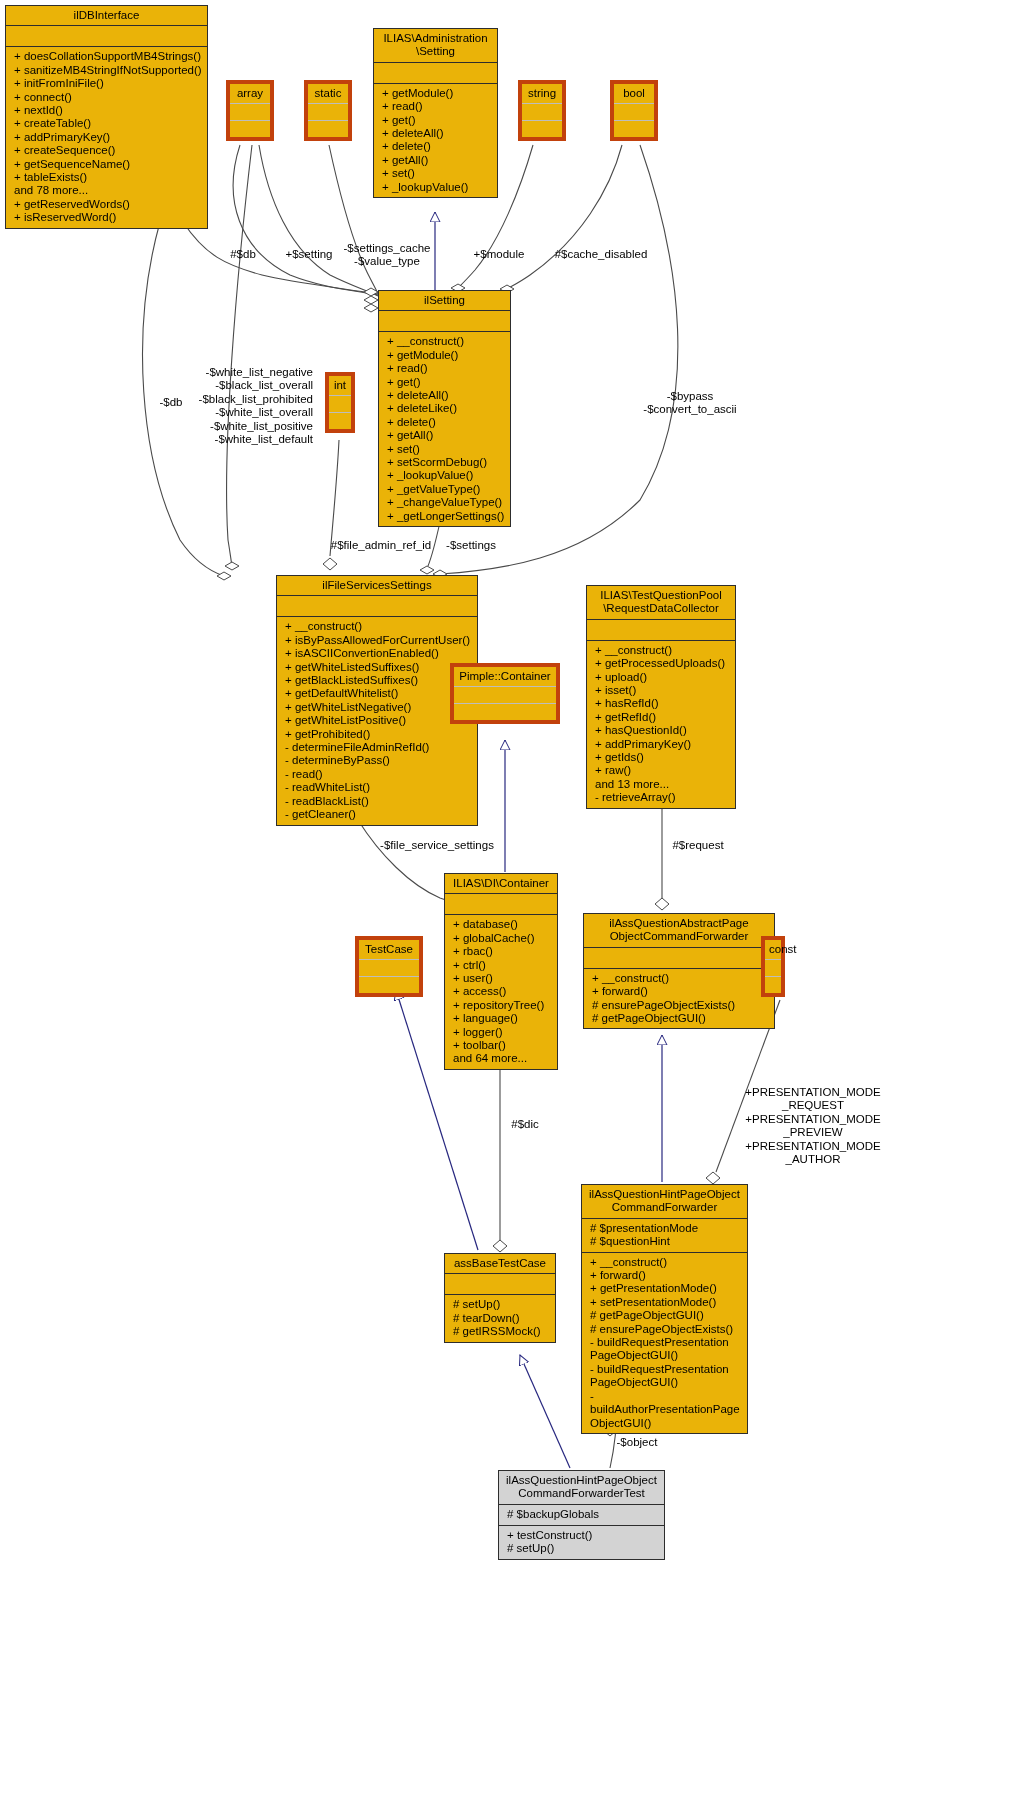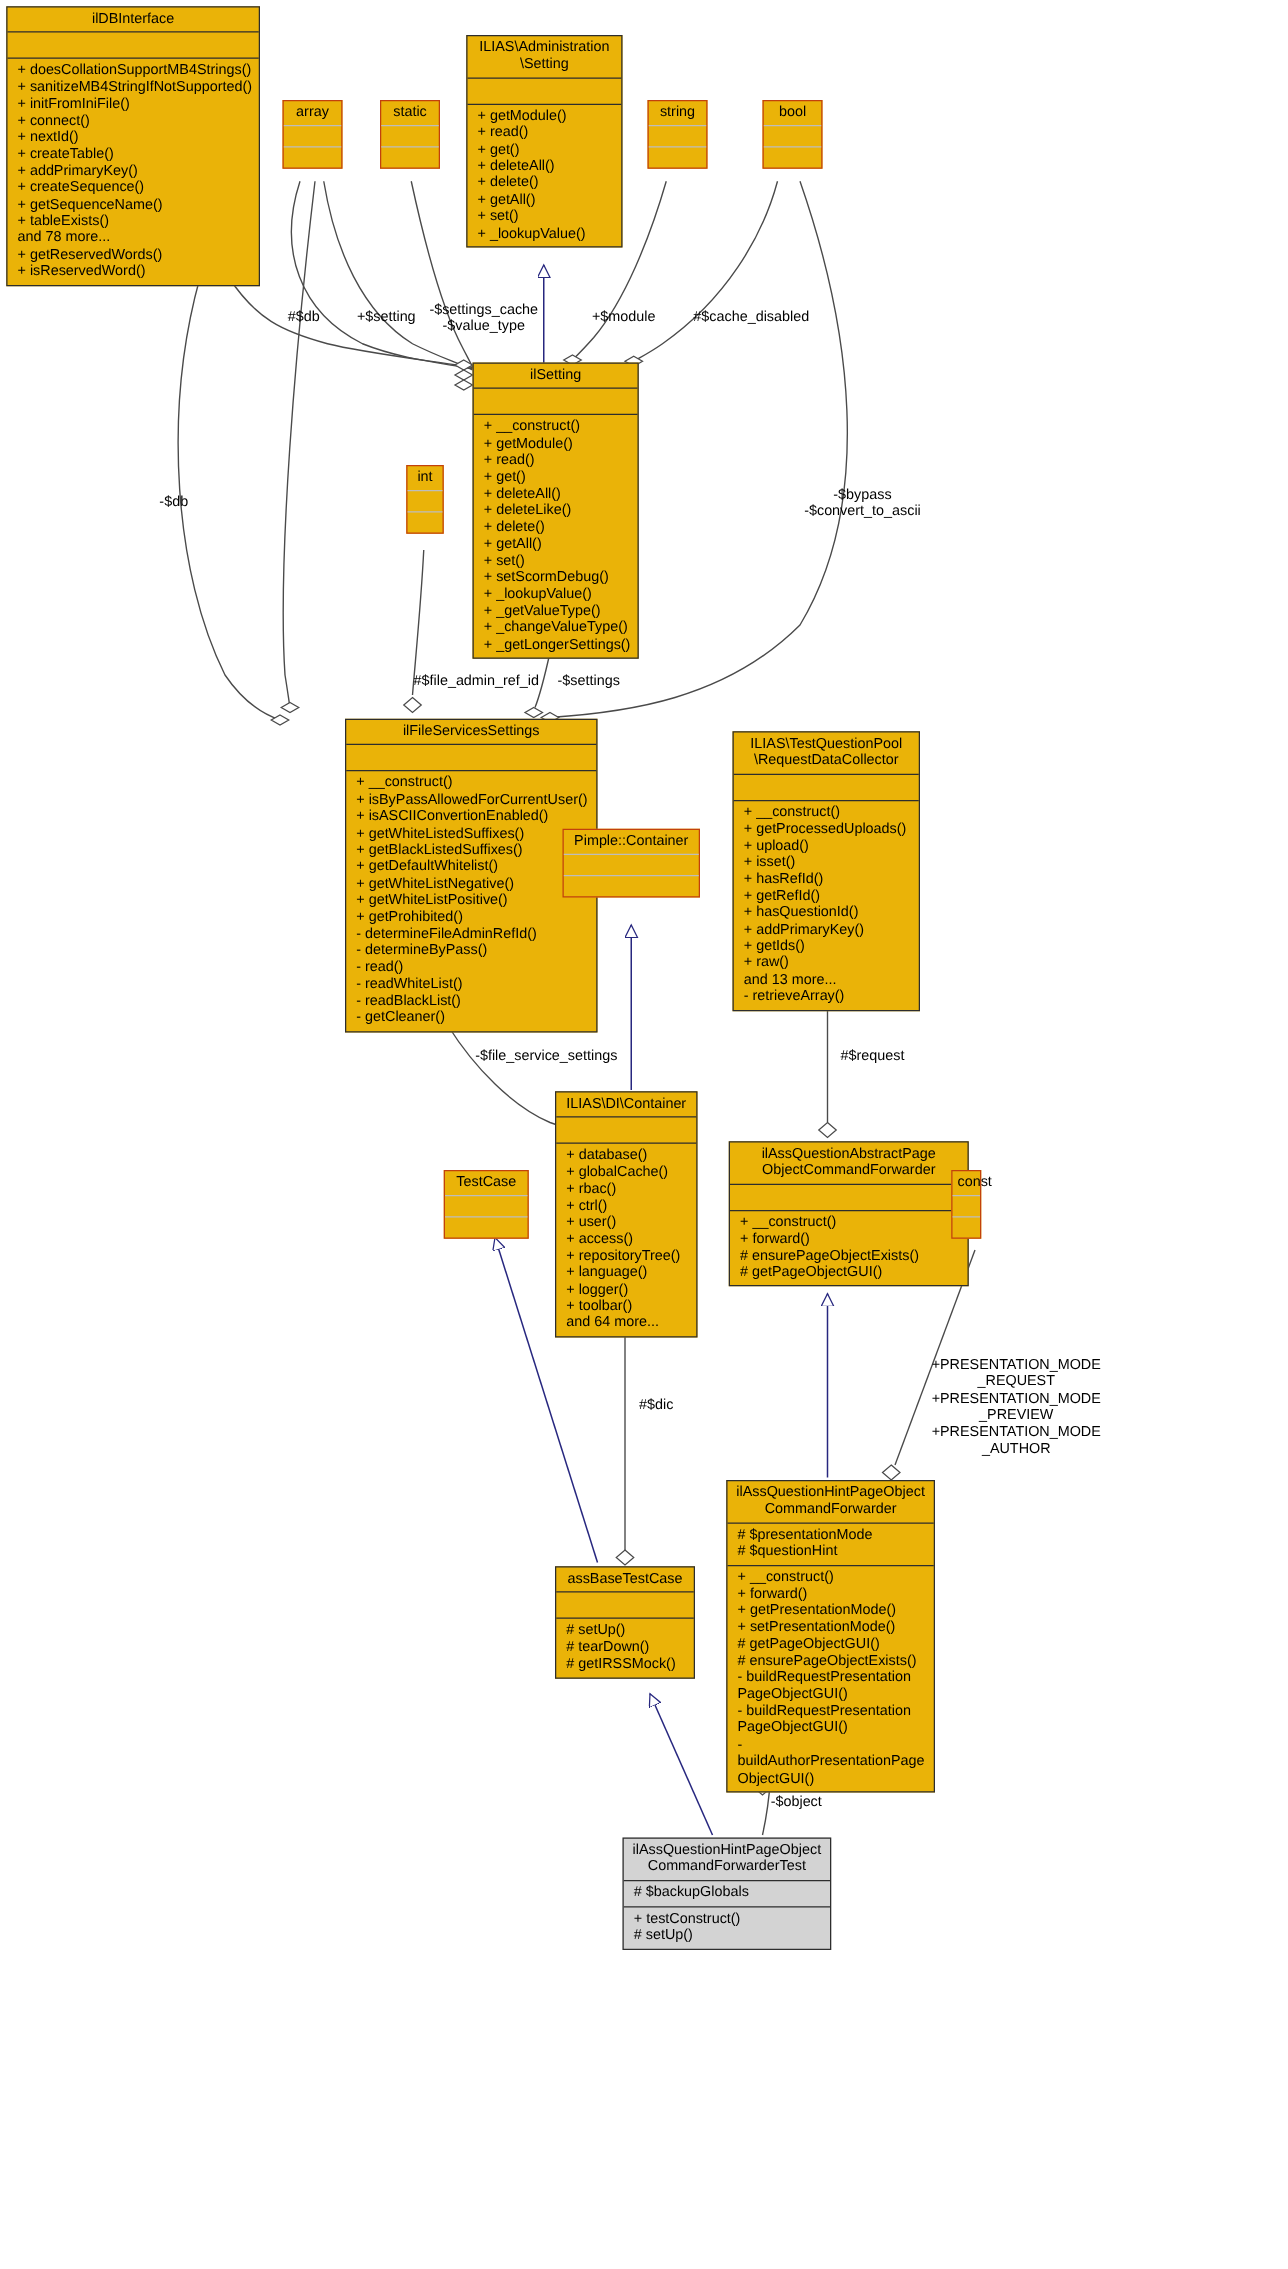--- a/index.html
+++ b/index.html
@@ -29,21 +29,21 @@
   }
   .uml-box {
     position: absolute;
     background: #eab308;
     border: 1px solid #2d2d2d;
     box-sizing: border-box;
     font-size: 11.5px;
     line-height: 13.4px;
   }
   .uml-box.grey-box {
-    border: 1px solid #c2410c;
+    border: 4px solid #c2410c;
   }
   .uml-box.filled {
     background: #d3d3d3;
   }
   .uml-title {
     text-align: center;
     padding: 3px 4px 3px 4px;
     border-bottom: 1px solid #2d2d2d;
     white-space: pre-line;
   }
@@ -377,22 +377,28 @@
 
   <div class="edge-label" style="left:277px; top:248px; width:64px;">+$setting</div>
 
   <div class="edge-label" style="left:337px; top:242px; width:100px;">-$settings_cache
 -$value_type</div>
 
   <div class="edge-label" style="left:466px; top:248px; width:66px;">+$module</div>
 
   <div class="edge-label" style="left:545px; top:248px; width:112px;">#$cache_disabled</div>
 
-  <div class="edge-label" style="left:116px; top:396px; width:46px;">-$db</div>
-
+  <div class="edge-label" style="left:148px; top:396px; width:46px;">-$db</div>
+
+  <div class="edge-label right-al" style="left:183px; top:366px; width:130px;">-$white_list_negative
+-$black_list_overall
+-$black_list_prohibited
+-$white_list_overall
+-$white_list_positive
+-$white_list_default</div>
 
   <div class="edge-label" style="left:625px; top:390px; width:130px;">-$bypass
 -$convert_to_ascii</div>
 
   <div class="edge-label" style="left:327px; top:539px; width:108px;">#$file_admin_ref_id</div>
 
   <div class="edge-label" style="left:437px; top:539px; width:68px;">-$settings</div>
 
   <div class="edge-label" style="left:366px; top:839px; width:142px;">-$file_service_settings</div>
 

